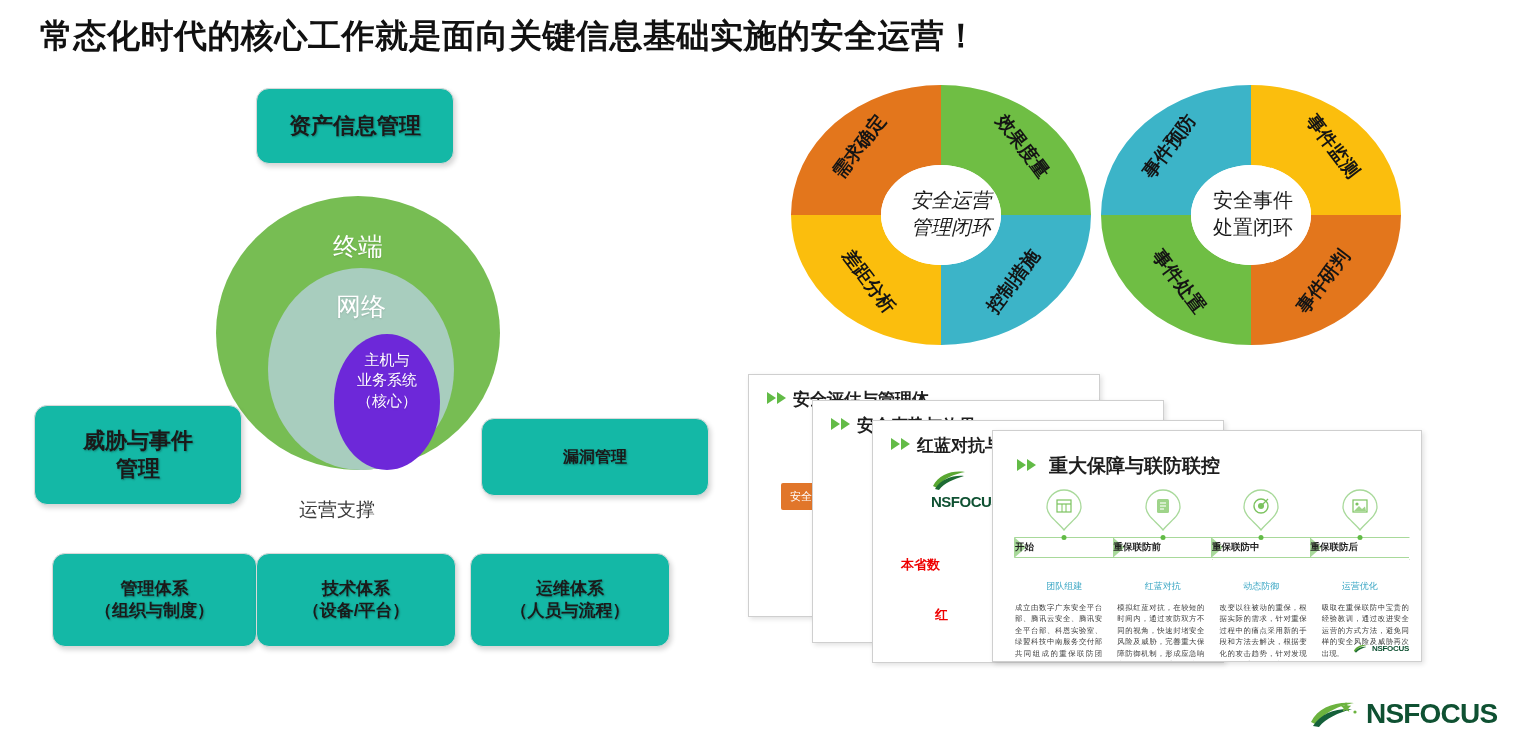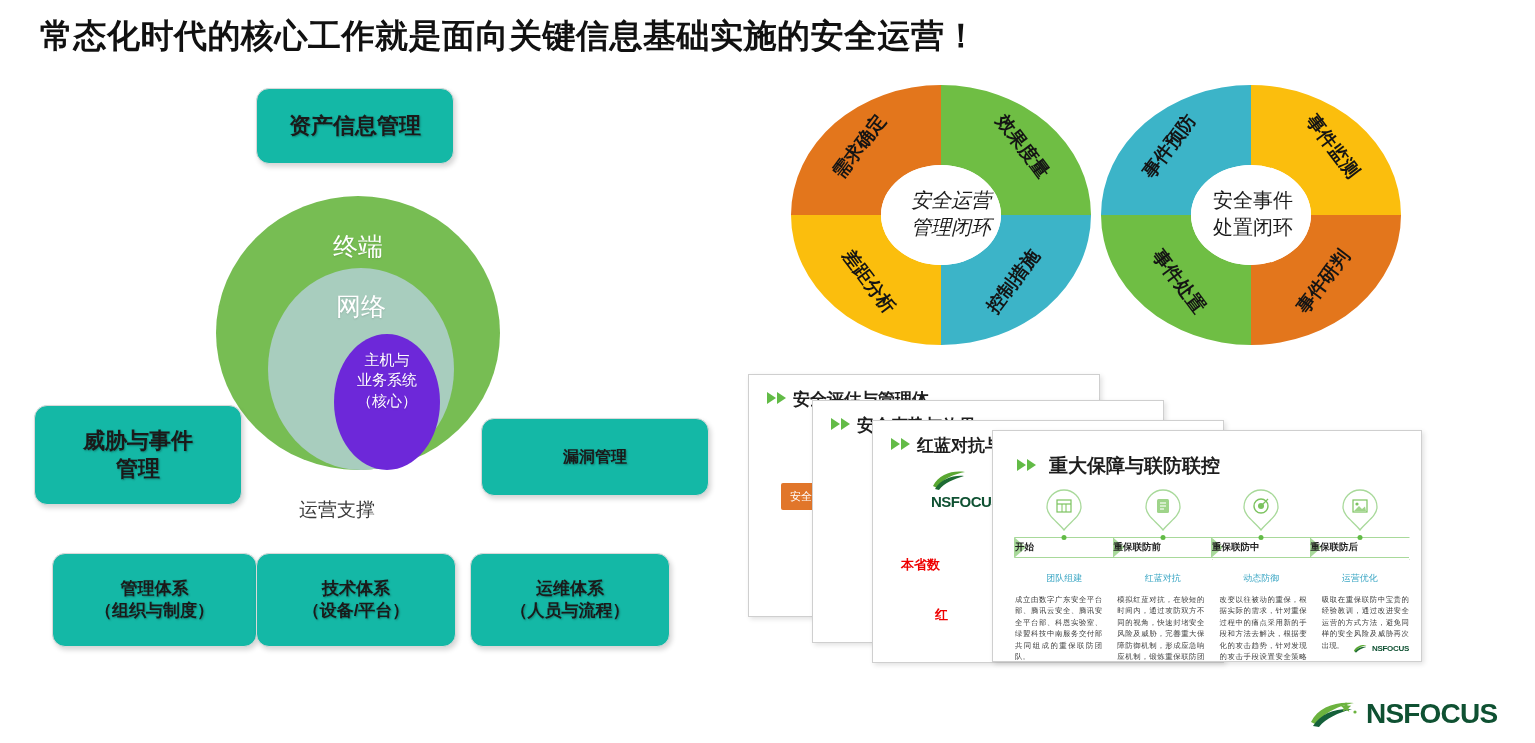--- a/index.html
+++ b/index.html
@@ -200,21 +200,21 @@
     border-bottom: 1px solid #a8d99a;
     clip-path: polygon(0 0, 100% 50%, 0 100%);
   }
   .tl-chev b {
     font-size: 9.5px; color: #1e1e1e; position: relative; z-index: 2;
   }
   .tl-dot {
     position: absolute; top: -3px; left: 50%; transform: translateX(-50%);
     width: 5px; height: 5px; border-radius: 50%; background: #62bb46;
   }
-  .tl-subs { display: flex; margin-top: 14px; }
+  .tl-subs { display: flex; margin-top: 22px; }
   .tl-sub { flex: 1; text-align: center; font-size: 9px; color: #3aa6c4; }
   .tl-bodies { display: flex; margin-top: 9px; gap: 15px; }
   .tl-body {
     flex: 1; font-size: 7.4px; line-height: 1.55; color: #3c3c3c;
     text-align: justify;
   }
 
   .card-logo { position: absolute; right: 12px; bottom: 8px; display: flex; align-items: center; }
   .card-logo .word { font-size: 8px; font-weight: bold; color: #0f5132; letter-spacing: -0.3px; margin-left: 3px; }
 

